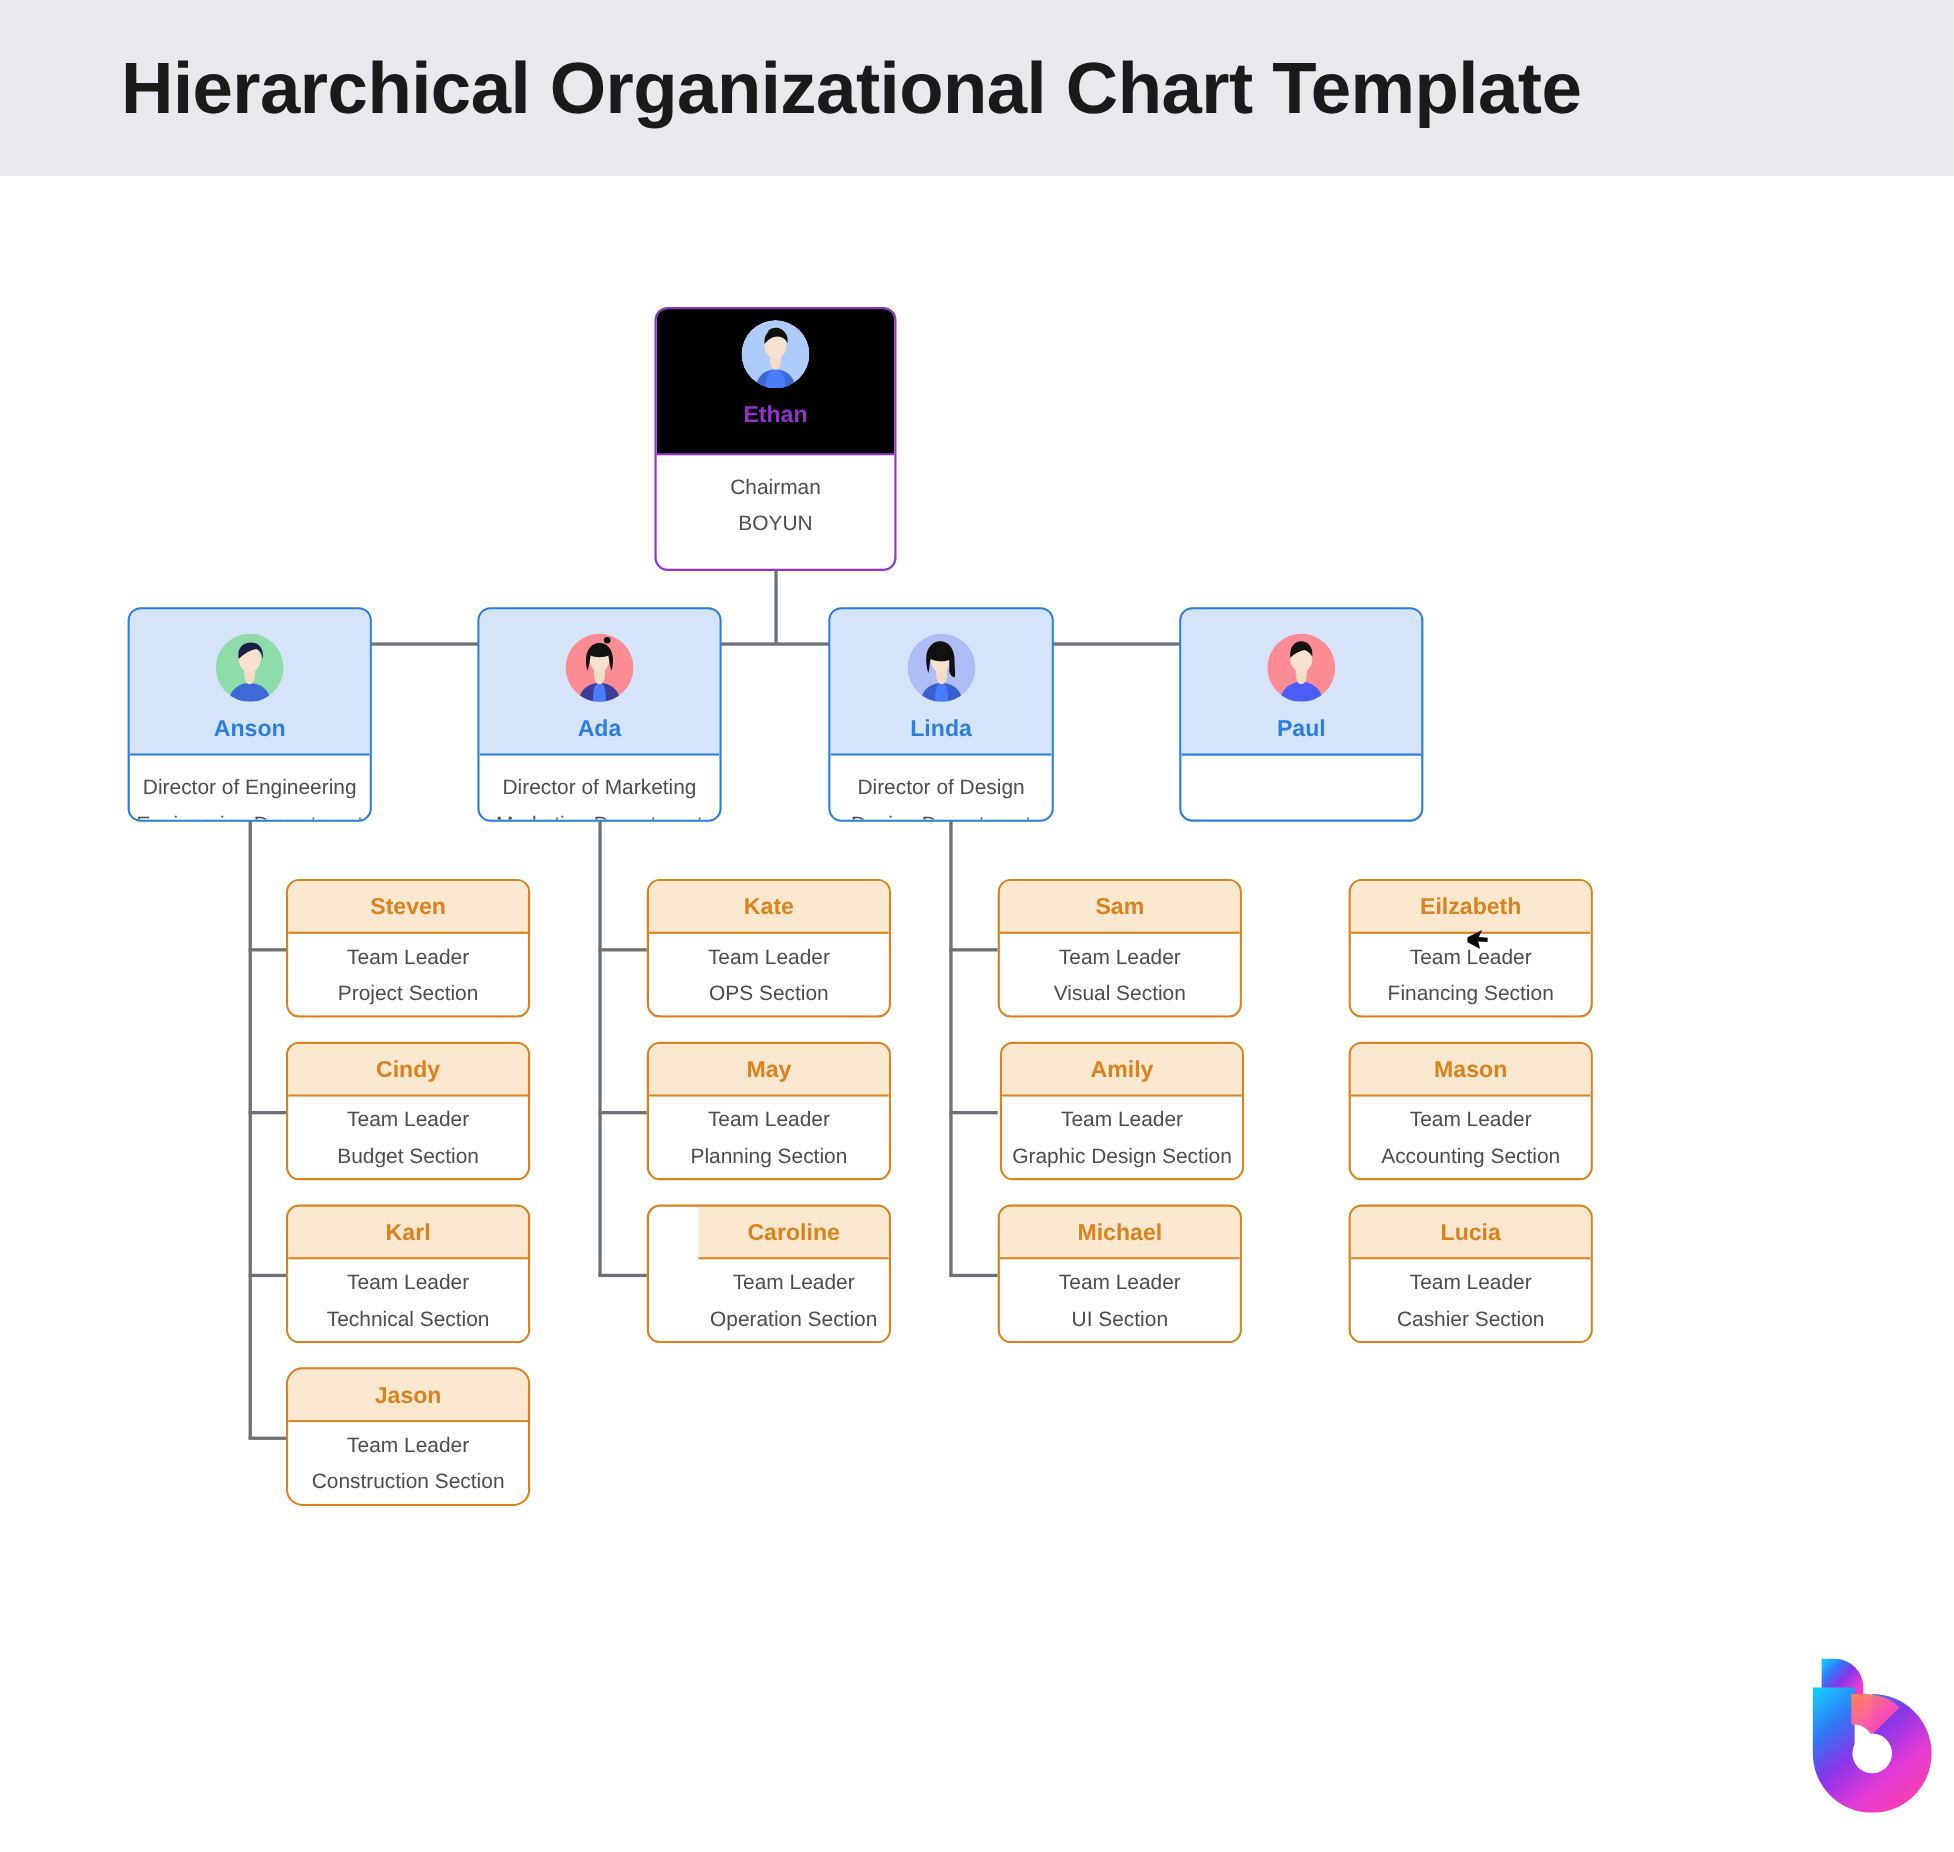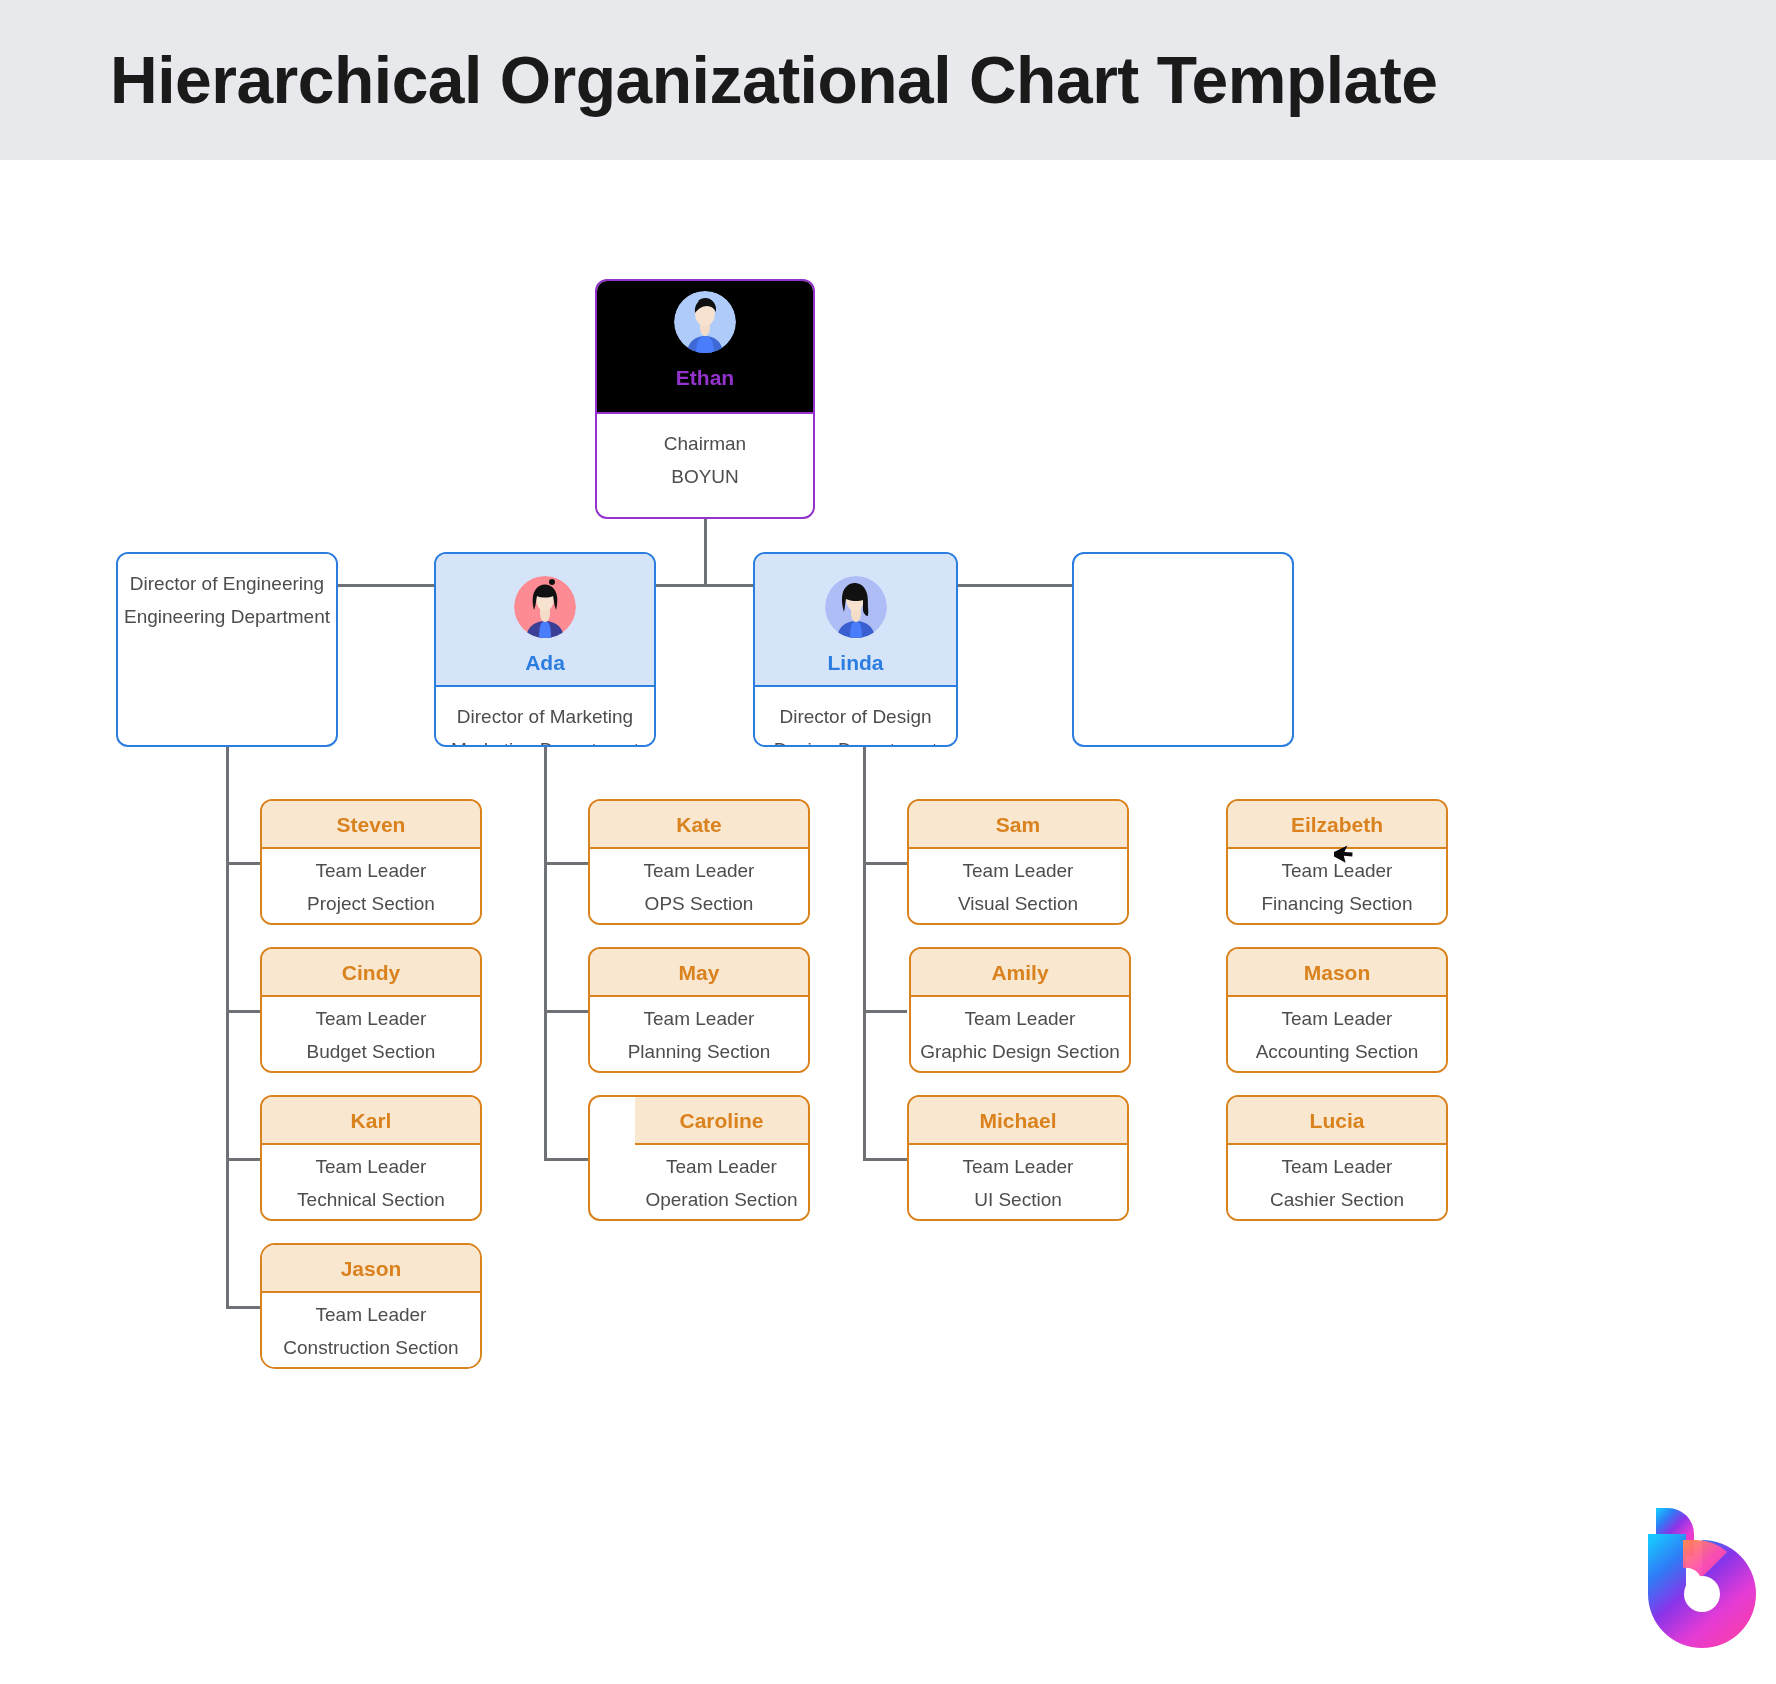--- a/index.html
+++ b/index.html
@@ -169,20 +169,32 @@
         </div>
         <div class="name">Ethan</div>
       </div>
       <div class="body">
         <div class="ln1">Chairman</div>
         <div class="ln2">BOYUN</div>
       </div>
     </div>
 
     <div class="node dir" style="left:116px; top:392px; width:222px; height:195px;">
+      <div class="hdr">
+        <div class="avatar">
+          <svg viewBox="0 0 62 62">
+            <circle cx="31" cy="31" r="31" fill="#8fdcab"></circle>
+            <path d="M12 62c1-12 10-17 19-17s18 5 19 17z" fill="#3f69d6"></path>
+            <path d="M26 37c0 5 2 9 5 9s5-4 5-9v-8H26z" fill="#f4ddc8"></path>
+            <ellipse cx="31" cy="23" rx="10" ry="12" fill="#f7e2cf"></ellipse>
+            <path d="M21 23c-2-11 5-15 11-15 7 0 12 5 11 15-1-5-3-8-6-9-5 1-11 4-16 9z" fill="#1b1f4a"></path>
+          </svg>
+        </div>
+        <div class="name">Anson</div>
+      </div>
       <div class="body">
         <div class="ln1">Director of Engineering</div>
         <div class="ln2">Engineering Department</div>
       </div>
     </div>
 
     <div class="node dir" style="left:434px; top:392px; width:222px; height:195px;">
       <div class="hdr">
         <div class="avatar">
           <svg viewBox="0 0 62 62">
@@ -218,20 +230,32 @@
         </div>
         <div class="name">Linda</div>
       </div>
       <div class="body">
         <div class="ln1">Director of Design</div>
         <div class="ln2">Design Department</div>
       </div>
     </div>
 
     <div class="node dir" style="left:1072px; top:392px; width:222px; height:195px;">
+      <div class="hdr">
+        <div class="avatar">
+          <svg viewBox="0 0 62 62">
+            <circle cx="31" cy="31" r="31" fill="#fd8b93"></circle>
+            <path d="M11 62c2-13 11-18 20-18s18 5 20 18z" fill="#4a5ef7"></path>
+            <path d="M26 37c0 5 2 9 5 9s5-4 5-9v-8H26z" fill="#f4ddc8"></path>
+            <ellipse cx="31" cy="23" rx="10" ry="12" fill="#f7e2cf"></ellipse>
+            <path d="M21 22c-1-10 4-15 10-15s11 5 10 14c-2-3-4-5-7-6-4 1-9 3-13 7z" fill="#111"></path>
+          </svg>
+        </div>
+        <div class="name">Paul</div>
+      </div>
     </div>
 
     <div class="node tl" style="left:260px; top:639px; width:222px; height:126px;">
       <div class="hdr">
         <div class="name">Steven</div>
       </div>
       <div class="body">
         <div class="ln1">Team Leader</div>
         <div class="ln2">Project Section</div>
       </div>

